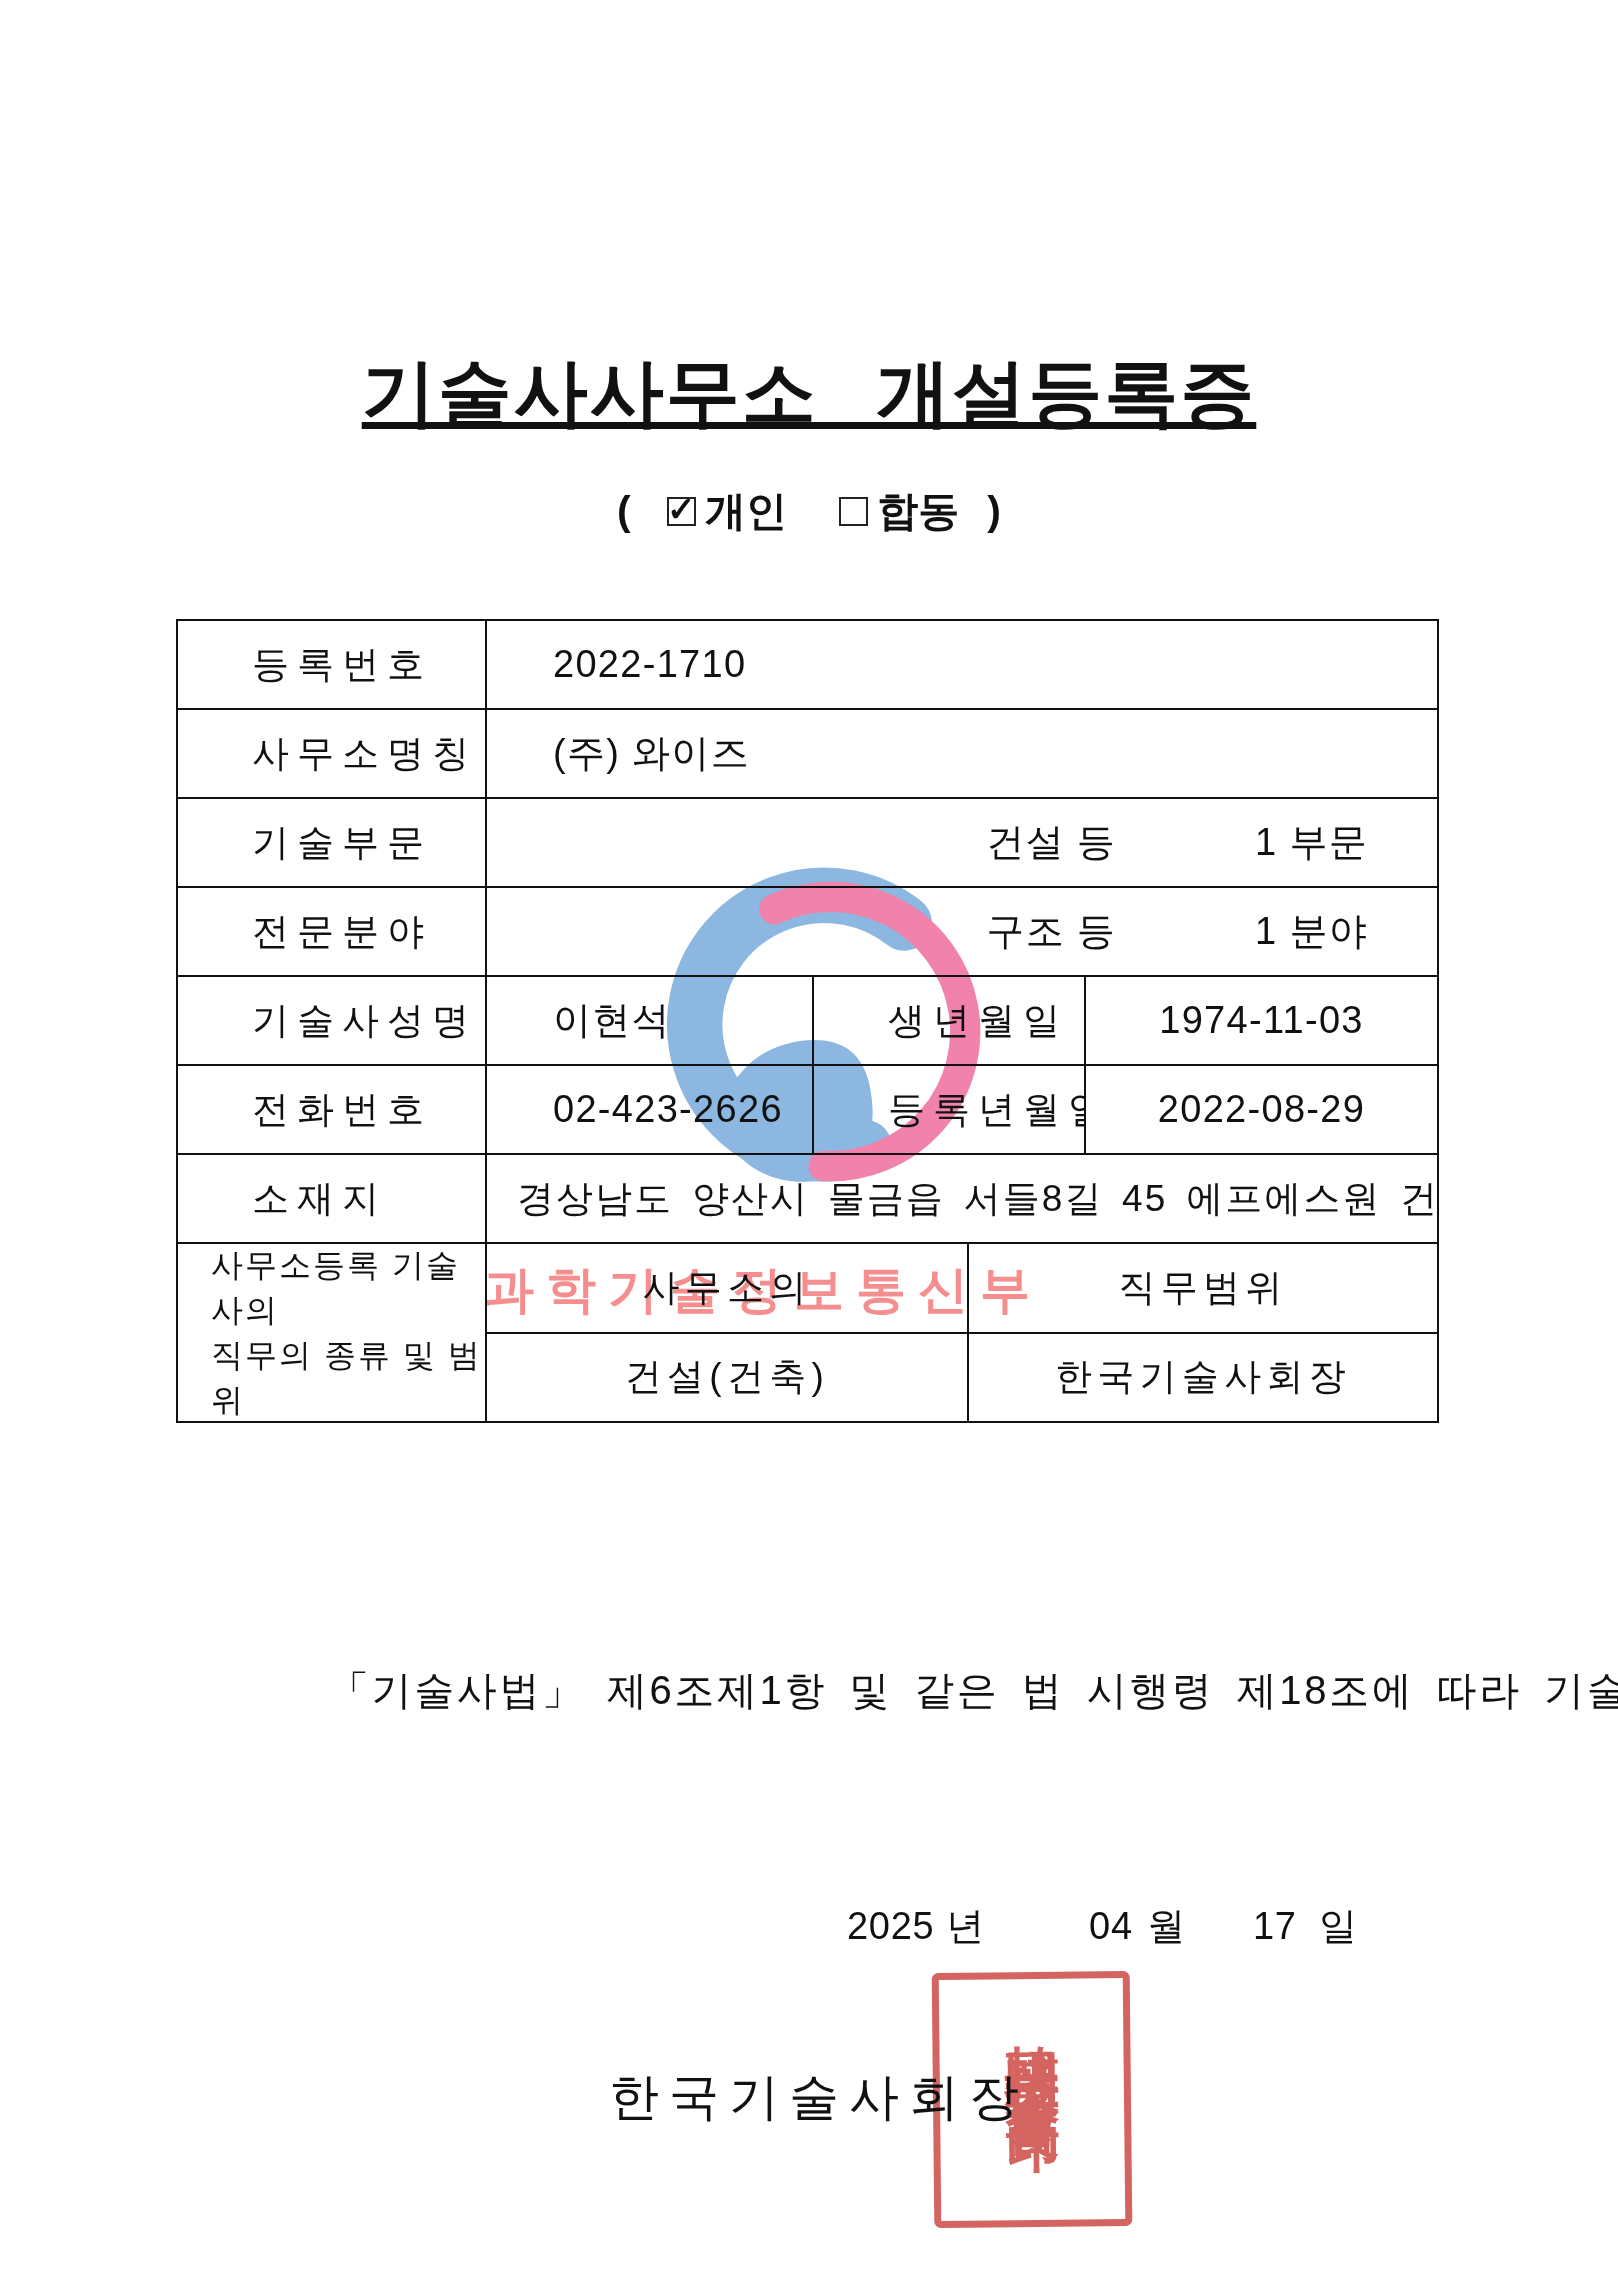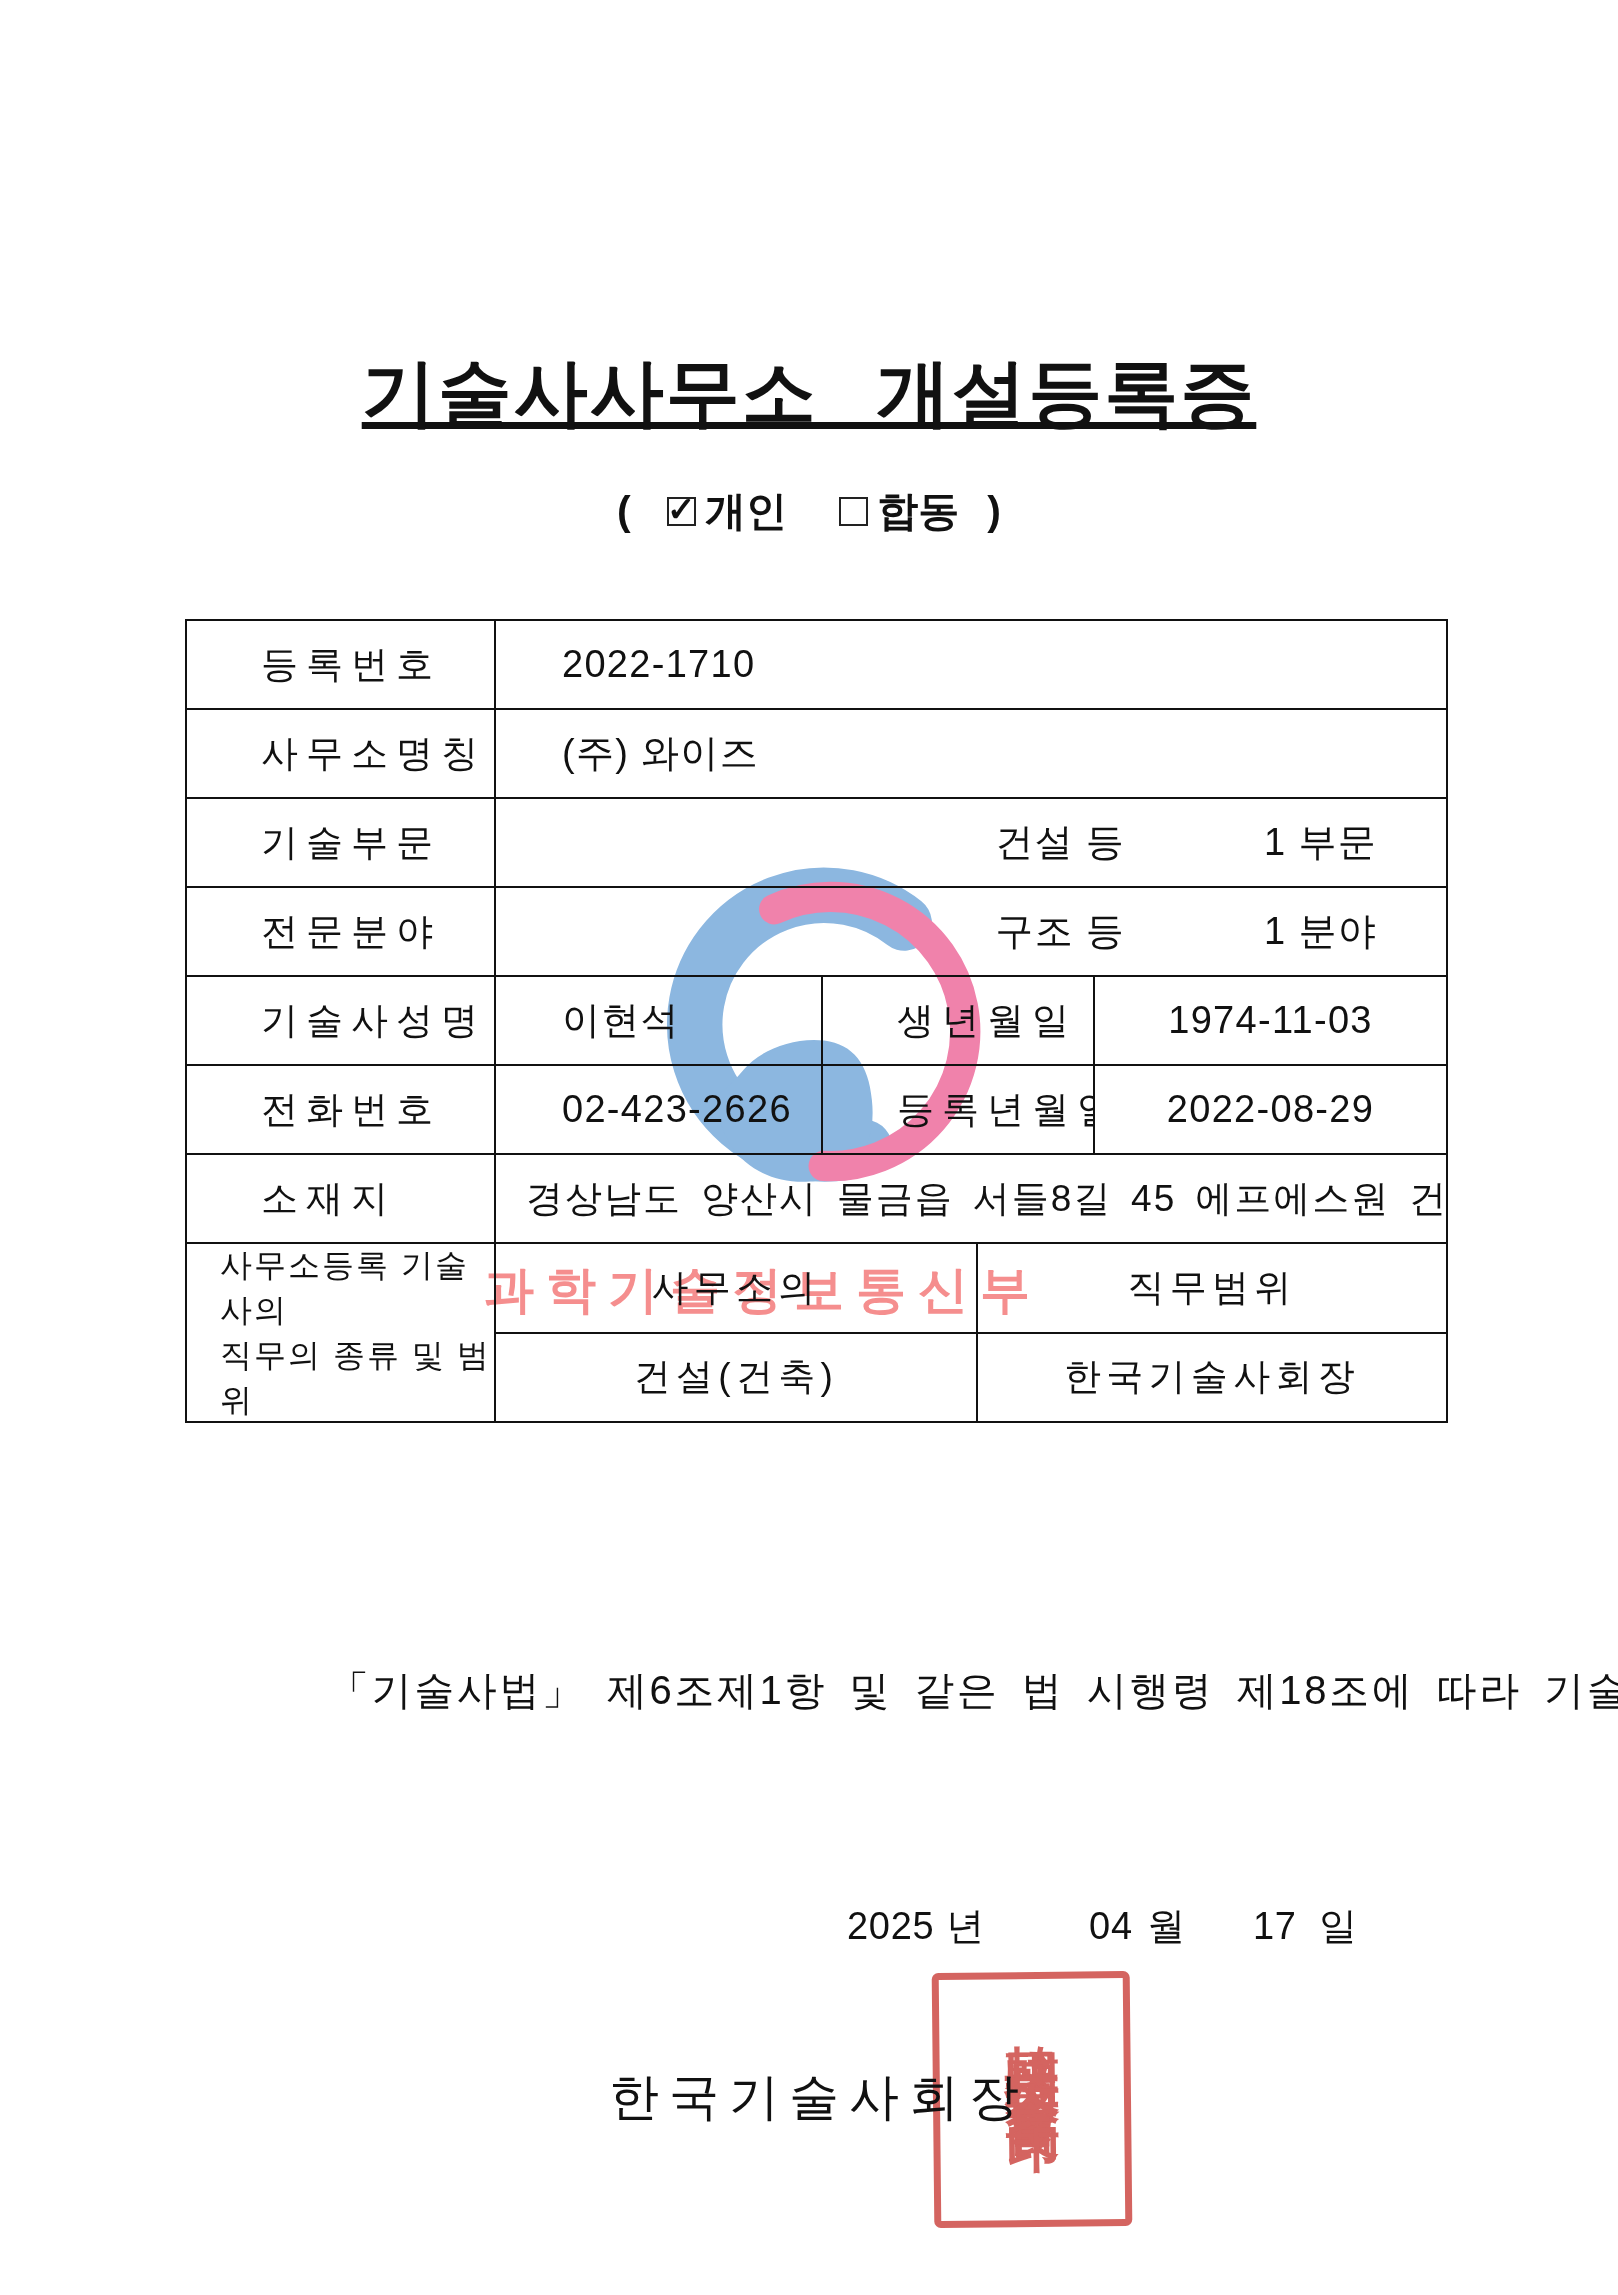--- a/index.html
+++ b/index.html
@@ -32,21 +32,21 @@
   .cb{
     display:inline-flex;align-items:center;justify-content:center;
     width:29px;height:29px;border:2px solid #222;box-sizing:border-box;
     margin:0 9.3px 0 36px;position:relative;
   }
   .cb .tick{font-size:34px;font-weight:700;line-height:1;position:relative;top:-2.6px;}
   .cb.second{margin-left:52px;}
   .paren-close{margin-left:28px;}
   
   .ctable{
-    position:absolute;left:185px;top:619px;width:1263px;height:804px;
+    position:absolute;left:176px;top:619px;width:1263px;height:804px;
     border:2.6px solid #111;box-sizing:border-box;
     display:flex;flex-direction:column;z-index:2;background:transparent;
   }
   .trow{display:flex;height:89px;border-bottom:2px solid #111;box-sizing:border-box;}
   .trow:last-child{border-bottom:none;flex:1;}
   .cell{display:flex;align-items:center;box-sizing:border-box;overflow:hidden;white-space:nowrap;}
   .rb{border-right:2px solid #111;}
   .c1{width:309px;}
   .c2{width:327px;}
   .c3{width:272px;text-align:right;}

